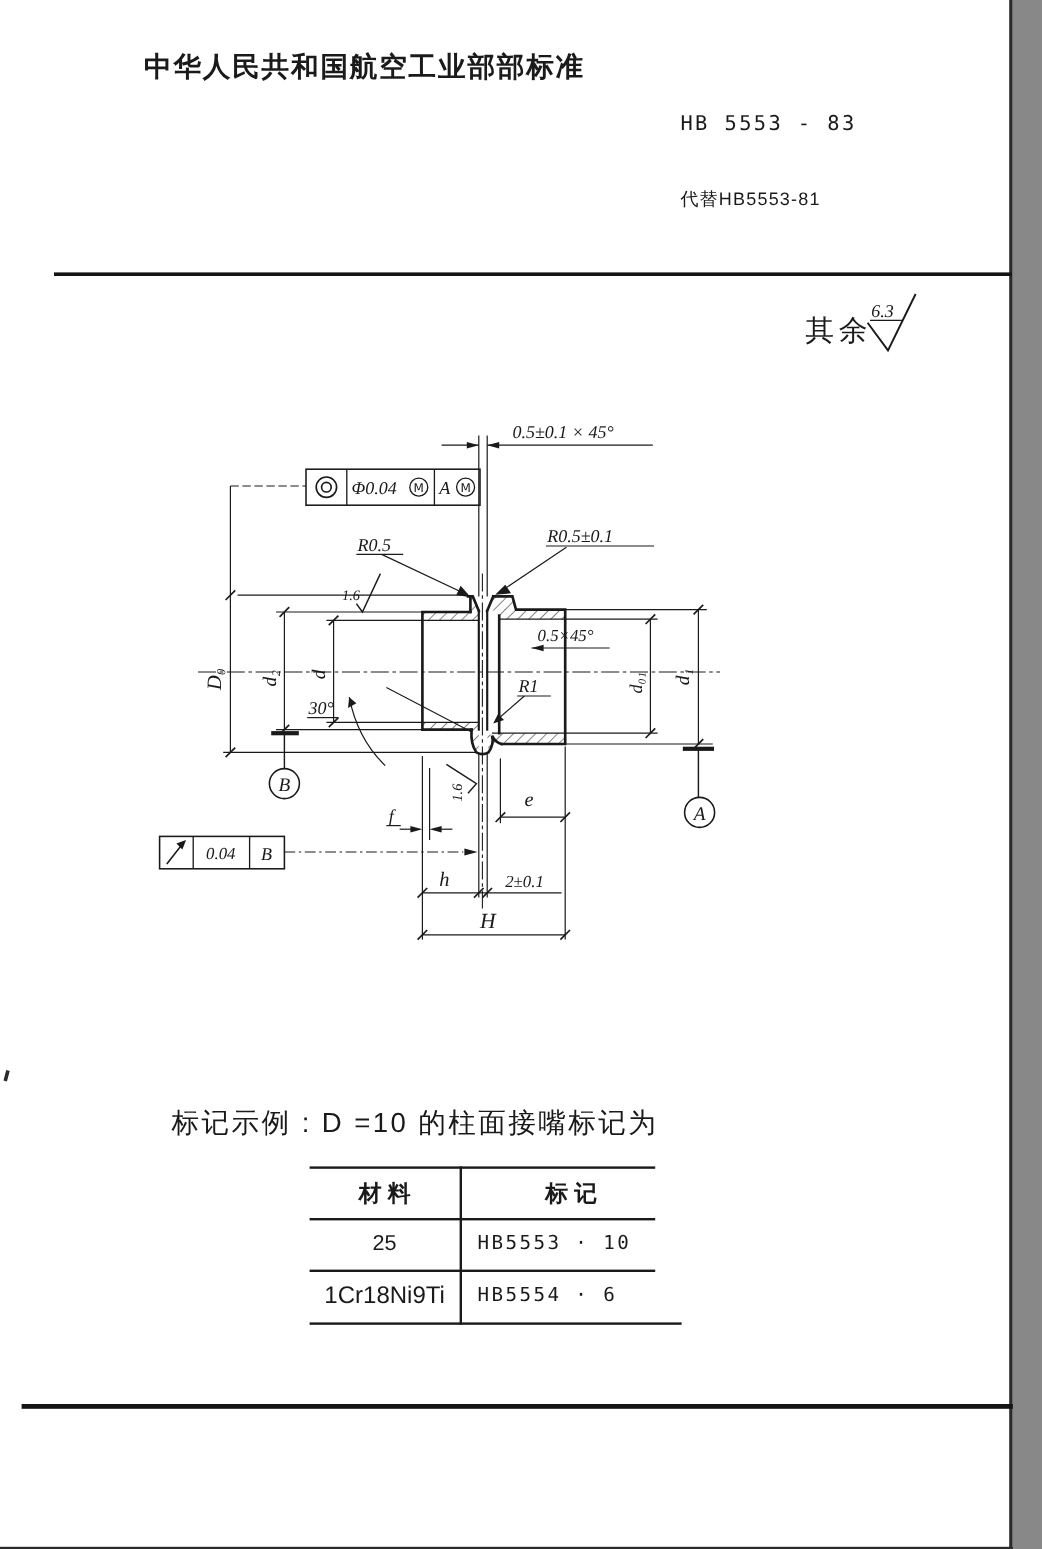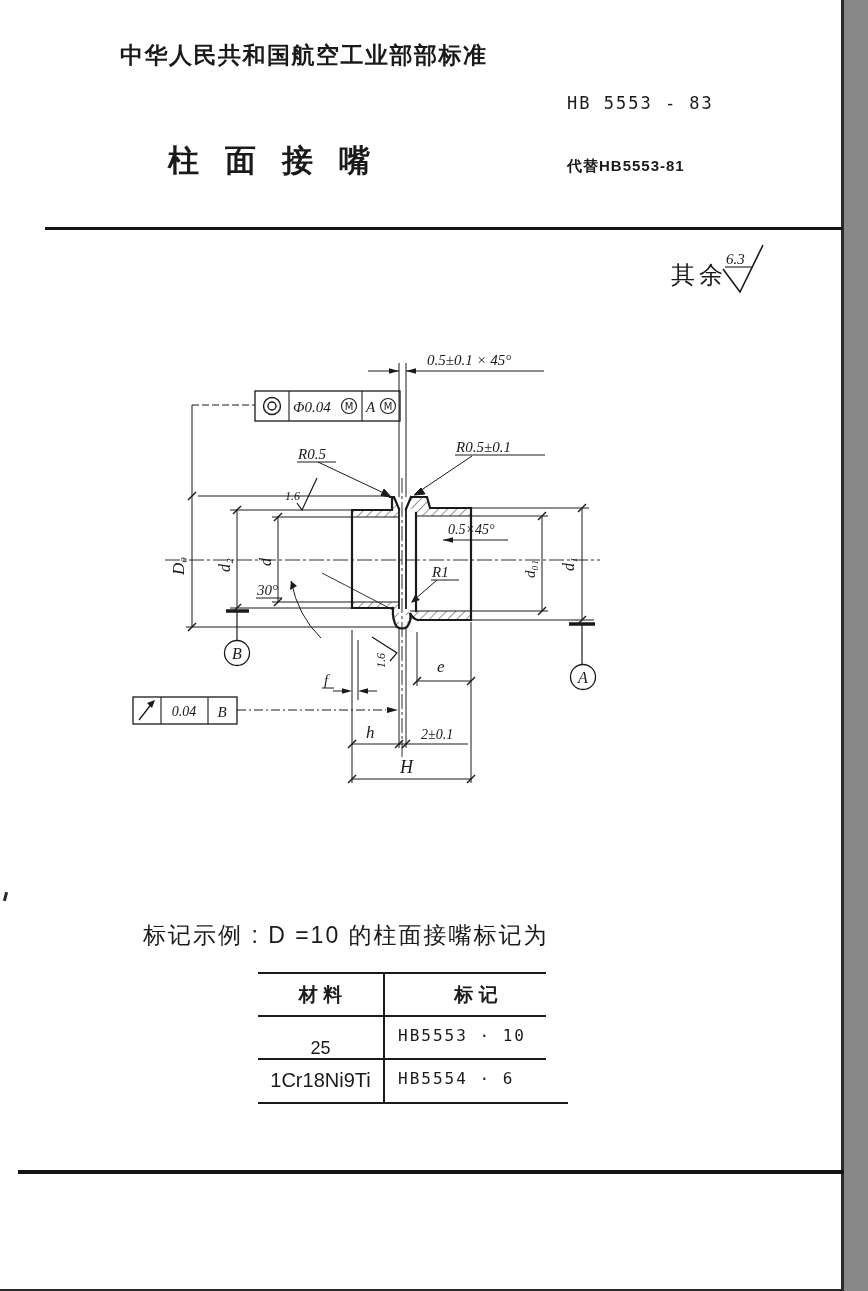--- a/index.html
+++ b/index.html
@@ -3,21 +3,21 @@
 <meta charset="utf-8">
 <style>
   html,body{margin:0;padding:0;background:#888;}
   .sheet{position:relative;width:844px;height:1291px;background:#ffffff;
          font-family:"Liberation Sans",sans-serif;color:#1a1a1a;overflow:hidden;}
   .abs{position:absolute;white-space:nowrap;}
   .rule{position:absolute;background:#141414;}
   .org{font-size:23px;font-weight:bold;letter-spacing:1.5px;}
   .stdno{font-size:17px;letter-spacing:2px;font-family:"DejaVu Sans Mono",monospace;}
   .title{font-size:31px;font-weight:bold;letter-spacing:26px;}
-  .repl{font-size:15px;letter-spacing:1px;font-weight:bold;}
+  .repl{font-size:15px;letter-spacing:1px;}
   .example{font-size:23px;letter-spacing:2px;}
   .tbl-line{position:absolute;background:#1a1a1a;}
   .tbl-txt{position:absolute;text-align:center;}
   .hdr-cell{font-size:19px;font-weight:bold;}
   .mono{font-family:"DejaVu Sans Mono",monospace;}
   .foot{font-size:17px;font-weight:bold;}
   .foot-date{font-size:19px;font-style:italic;font-family:"Liberation Serif",serif;font-weight:bold;letter-spacing:2px;}
   svg text{fill:#1a1a1a;}
   .dim{font-family:"Liberation Serif",serif;font-style:italic;}
   .lbl{font-family:"DejaVu Sans",sans-serif;}
@@ -27,21 +27,20 @@
 <body>
 
 <div class="sheet">
 
   <div class="edge" style="right:0;top:0;width:3px;height:1291px;"></div>
   <div class="edge" style="left:0;bottom:0;width:868px;height:2px;"></div>
   <div class="edge" style="left:4px;top:892px;width:3px;height:9px;transform:rotate(15deg);"></div>
 
   <div class="abs org" style="left:120px;top:40px;">中华人民共和国航空工业部部标准</div>
   <div class="abs stdno" style="left:567px;top:93px;">HB 5553 - 83</div>
-  <div class="abs title" style="left:168px;top:140px;">柱面接嘴</div>
   <div class="abs repl" style="left:567px;top:157px;">代替HB5553-81</div>
   <div class="rule" style="left:45px;top:227px;width:798px;height:3px;"></div>
 
   <svg class="abs" style="left:0;top:240px;" width="868" height="570" viewBox="0 240 868 570">
     <defs>
       <pattern id="hat" width="6.5" height="6.5" patternUnits="userSpaceOnUse" patternTransform="rotate(45)">
         <line x1="0" y1="0" x2="0" y2="6.5" stroke="#1a1a1a" stroke-width="0.9"></line>
       </pattern>
     </defs>
 
@@ -260,21 +259,21 @@
   <div class="abs example" style="left:143px;top:920px;">标记示例 : D =10 的柱面接嘴标记为</div>
 
   <div>
     <div class="tbl-line" style="left:258px;top:972px;width:288px;height:2px;"></div>
     <div class="tbl-line" style="left:258px;top:1015px;width:288px;height:2px;"></div>
     <div class="tbl-line" style="left:258px;top:1058px;width:288px;height:2px;"></div>
     <div class="tbl-line" style="left:258px;top:1102px;width:310px;height:2px;"></div>
     <div class="tbl-line" style="left:383px;top:972px;width:2px;height:132px;"></div>
     <div class="tbl-txt hdr-cell" style="left:258px;top:982px;width:125px;">材  料</div>
     <div class="tbl-txt hdr-cell" style="left:396px;top:982px;width:160px;text-align:center;">标      记</div>
-    <div class="tbl-txt" style="left:258px;top:1026px;width:125px;font-size:18px;margin-top:12px;">25</div>
+    <div class="tbl-txt" style="left:258px;top:1026px;width:125px;font-size:18px;">25</div>
     <div class="tbl-txt mono" style="left:398px;top:1026px;width:150px;font-size:16px;text-align:left;letter-spacing:2px;">HB5553 · 10</div>
     <div class="tbl-txt" style="left:258px;top:1069px;width:125px;font-size:20px;">1Cr18Ni9Ti</div>
     <div class="tbl-txt mono" style="left:398px;top:1069px;width:150px;font-size:16px;text-align:left;letter-spacing:2px;">HB5554 · 6</div>
   </div>
 
   <div class="rule" style="left:18px;top:1170px;width:830px;height:4px;"></div>
 
 </div>
 
 </body></html>

